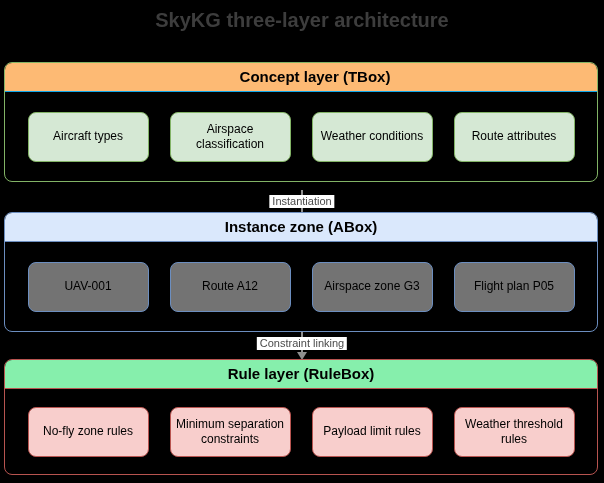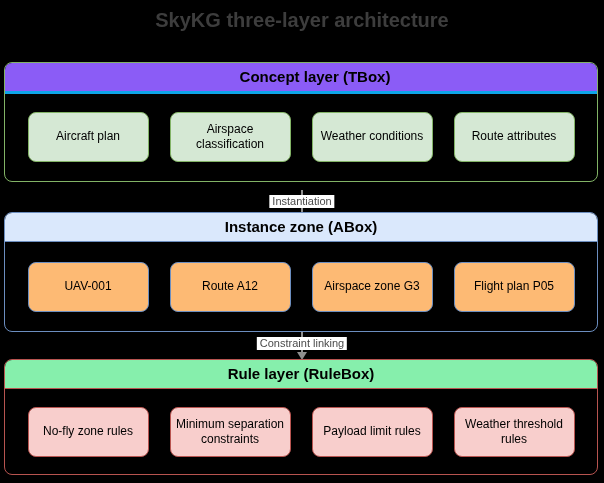--- a/index.html
+++ b/index.html
@@ -42,21 +42,21 @@
   .layer-rule     { top: 359px; height: 116px; }
   .layer-header {
     height: 28px;
     line-height: 28px;
     text-align: center;
     font-size: 15px;
     font-weight: bold;
     color: #000000;
     border-radius: 7px 7px 0 0;
   }
-  .layer.green .layer-header { background: #8b5cf6; border-bottom: 3px solid #0ea5e9; padding-left: 28px; }
+  .layer.green .layer-header { background: #fdba74; border-bottom: 1px solid #0ea5e9; padding-left: 28px; }
   .layer.blue  .layer-header { background: #dae8fc; border-bottom: 1px solid #6c8ebf; }
   .layer.red   .layer-header { background: #86efac; border-bottom: 1px solid #b85450; }
   .layer-body {
     position: absolute;
     top: 29px;
     bottom: 0;
     left: 0;
     right: 0;
     display: flex;
     justify-content: center;
@@ -71,21 +71,21 @@
     display: flex;
     align-items: center;
     justify-content: center;
     text-align: center;
     font-size: 12px;
     line-height: 15px;
     color: #000000;
     padding: 2px 4px;
   }
   .node.green { background: #d5e8d4; border: 1px solid #82b366; }
-  .node.blue  { background: #fdba74; border: 1px solid #6c8ebf; }
+  .node.blue  { background: #737373; border: 1px solid #6c8ebf; }
   .node.red   { background: #f8cecc; border: 1px solid #b85450; }
   .edge {
     position: absolute;
     left: 0;
     width: 100%;
   }
   .edge-1 { top: 182px; height: 30px; margin-top: 8px; }
   .edge-2 { top: 332px; height: 28px; text-align: center; }
   .edge-stem {
     position: absolute;
@@ -123,21 +123,21 @@
 </head>
 <body>
 
 <div class="canvas">
 
   <div class="title">SkyKG three-layer architecture</div>
 
   <section class="layer green layer-concept">
     <div class="layer-header">Concept layer (TBox)</div>
     <div class="layer-body">
-      <div class="node green">Aircraft plan</div>
+      <div class="node green">Aircraft types</div>
       <div class="node green">Airspace classification</div>
       <div class="node green">Weather conditions</div>
       <div class="node green">Route attributes</div>
     </div>
   </section>
 
   <div class="edge edge-1">
     <div class="edge-stem"></div>
     <div class="edge-head"></div>
     <div class="edge-label">Instantiation</div>

